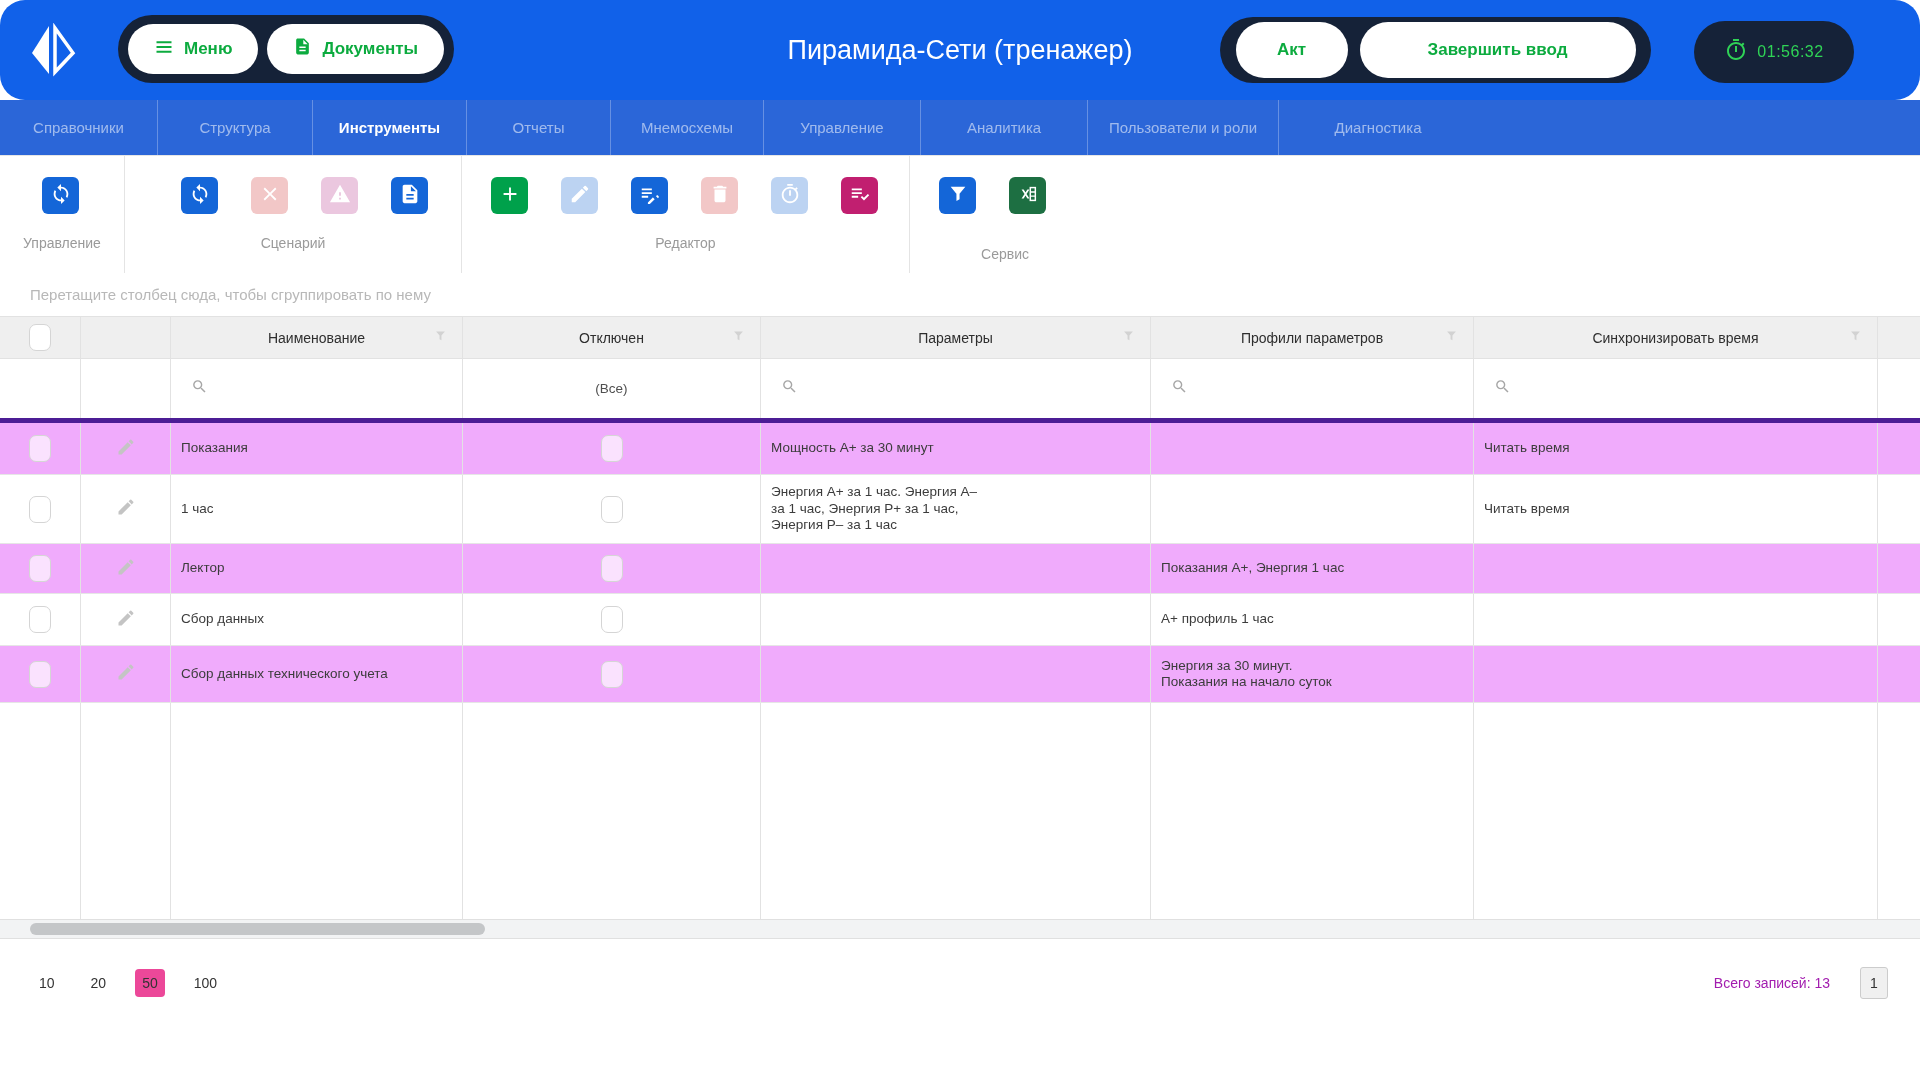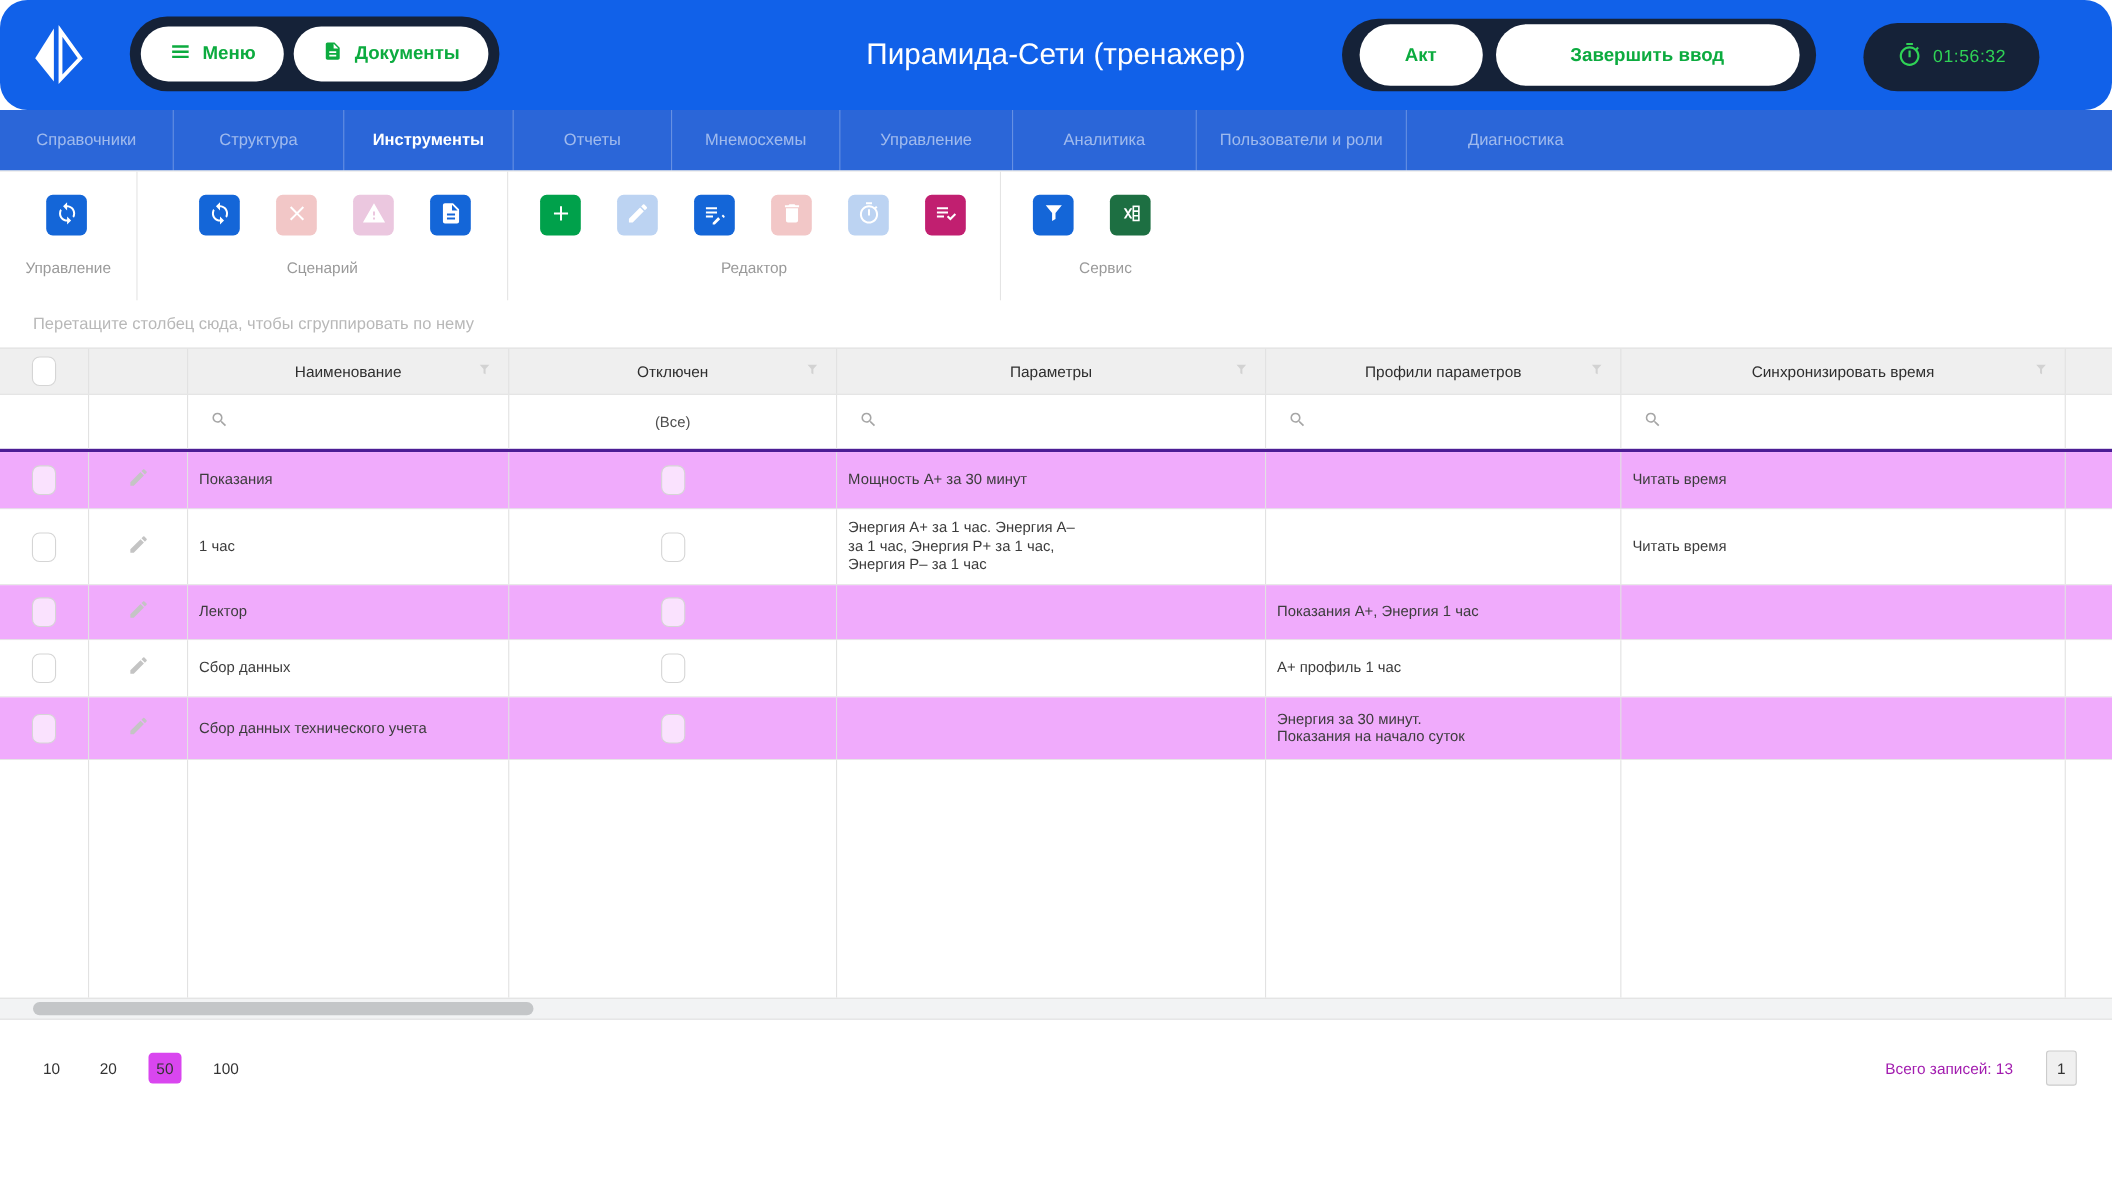--- a/index.html
+++ b/index.html
@@ -43,42 +43,42 @@
 
   
   .toolbar { height:118px; border-top:1px solid #e6e6e6; display:flex; }
   .tb-group { padding-top:21px; display:flex; flex-direction:column; flex:0 0 auto; }
   .tb-group.sep { border-right:1px solid #e4e4e4; }
   .tb-icons { display:flex; gap:33px; }
   .g1 { width:125px; } .g1 .tb-icons { padding-left:42px; }
   .g2 { width:337px; } .g2 .tb-icons { padding-left:56px; }
   .g3 { width:448px; } .g3 .tb-icons { padding-left:29px; }
   .g4 { width:102px; } .g4 .tb-icons { padding-left:31px; }
-  .g5 { width:190px; } .g5 .tb-icons { padding-left:29px; }
+  .g5 { width:190px;gap:11px; } .g5 .tb-icons { padding-left:29px; }
   .tb-btn { width:37px; height:37px; border:none; border-radius:6px; cursor:pointer;
     display:flex; align-items:center; justify-content:center; padding:0; }
   .tb-btn svg { width:22px; height:22px; }
   .tb-btn.blue { background:#1466d8; } .tb-btn.green { background:#00a14b; }
   .tb-btn.magenta { background:#c11f70; } .tb-btn.excel { background:#1d6f42; }
   .tb-btn.dis-pink { background:#f2c7c7; } .tb-btn.dis-rose { background:#ebc7df; }
   .tb-btn.dis-blue { background:#bcd3f2; }
   .tb-label { margin-top:21px; text-align:center; font-size:14px; color:#9a9a9a; }
 
   
   .group-hint { height:43px; display:flex; align-items:center; padding-left:30px;
     font-size:15px; color:#b8b8b8; }
 
   
   .g-row { display:grid; grid-template-columns:80px 90px 292px 298px 390px 323px 404px 1fr; }
   .g-row > div { border-left:1px solid #e2e2e2; position:relative; display:flex; align-items:center; }
   .g-row > div:first-child { border-left:none; }
   .g-head { height:43px; background:#efefef; border-top:1px solid #e2e2e2; border-bottom:1px solid #e2e2e2; }
   .g-head .hcell { justify-content:center; font-size:14px; color:#2e2e2e; cursor:pointer; }
   .funnel { position:absolute; right:14px; top:50%; transform:translateY(-50%); cursor:pointer; }
-  .g-filter { height:52px; background:#fff; border-bottom:3px solid #4c1d95; }
+  .g-filter { height:64px; background:#fff; border-bottom:5px solid #4c1d95; }
   .g-filter .fcell { padding-left:20px; cursor:text; }
   .g-filter .fcell-all { justify-content:center; font-size:13.5px; color:#4f4f4f; cursor:pointer; }
   .g-data { background:#fff; border-bottom:1px solid #e6e6e6; }
   .g-data.striped { background:#f0abfc; }
   .cell { padding:0 10px; font-size:13.5px; color:#3c3c3c; line-height:1.22; white-space:pre-line; }
   .ccenter { justify-content:center; }
   .checkbox { width:22px; height:27px; border:1px solid #d5d5d5; border-radius:7px;
     background:#fff; cursor:pointer; }
   .g-data .checkbox { background:rgba(255,255,255,.65); }
   .r1{height:52px}.r2{height:69px}.r3{height:50px}.r4{height:52px}.r5{height:57px}
@@ -90,21 +90,21 @@
     border-top:1px solid #e0e0e0; border-bottom:1px solid #e0e0e0; }
   .hthumb { position:absolute; left:30px; top:3px; width:455px; height:12px;
     background:#c4c6c8; border-radius:7px; cursor:grab; }
 
   
   .footer { height:88px; display:flex; align-items:center; justify-content:space-between;
     padding:0 32px; }
   .page-sizes { display:flex; align-items:center; gap:22px; }
   .psize { font-size:14px; color:#333; cursor:pointer; padding:6px 7px; border-radius:4px;
     background:transparent; border:none; font-family:inherit; }
-  .psize.active { background:#d946ef; }
+  .psize.active { background:#ec4899; }
   .footer-right { display:flex; align-items:center; gap:30px; }
   .total { font-size:14px; color:#a21caf; }
   .page-box { min-width:28px; height:32px; display:flex; align-items:center; justify-content:center;
     font-size:14px; color:#333; background:#f0f0f0; border:1px solid #cccccc; border-radius:3px; cursor:pointer; }
 </style>
 </head>
 <body>
 
 <div class="app">
 

